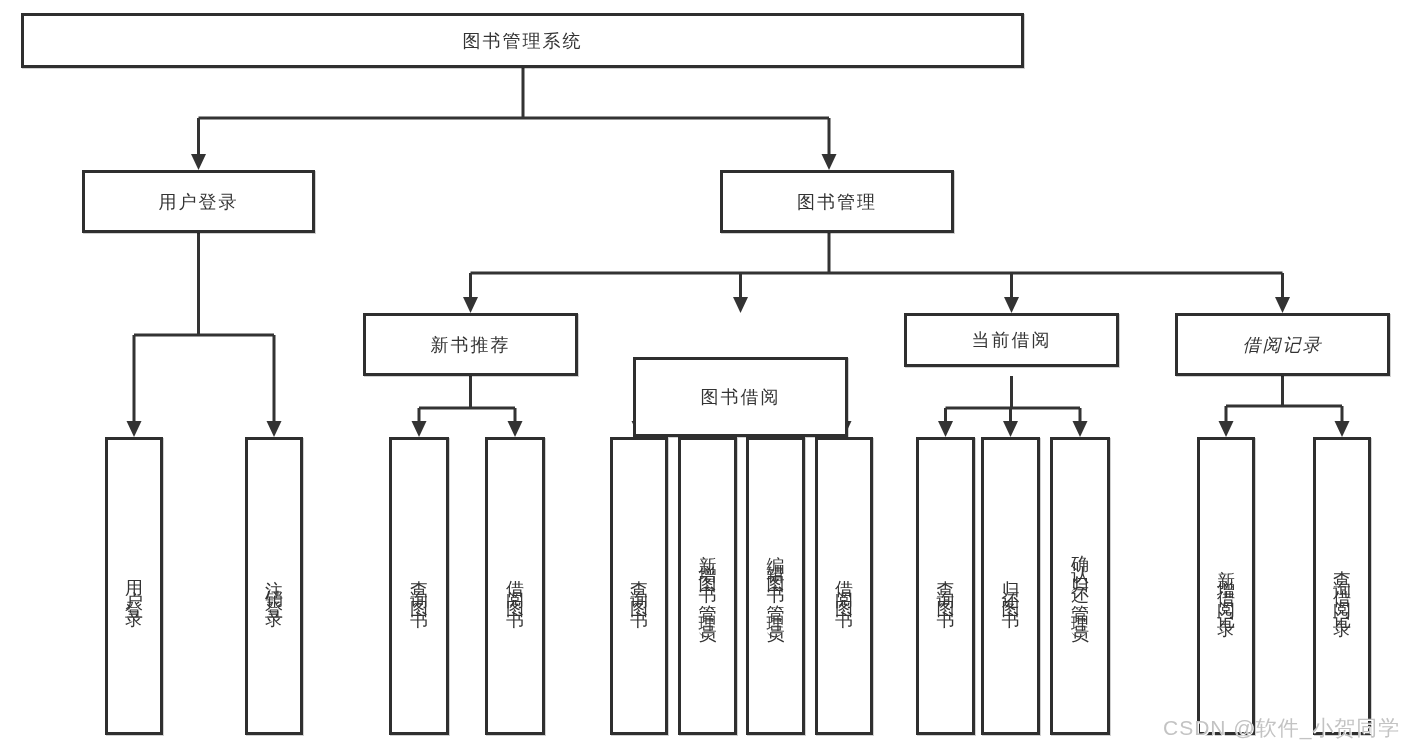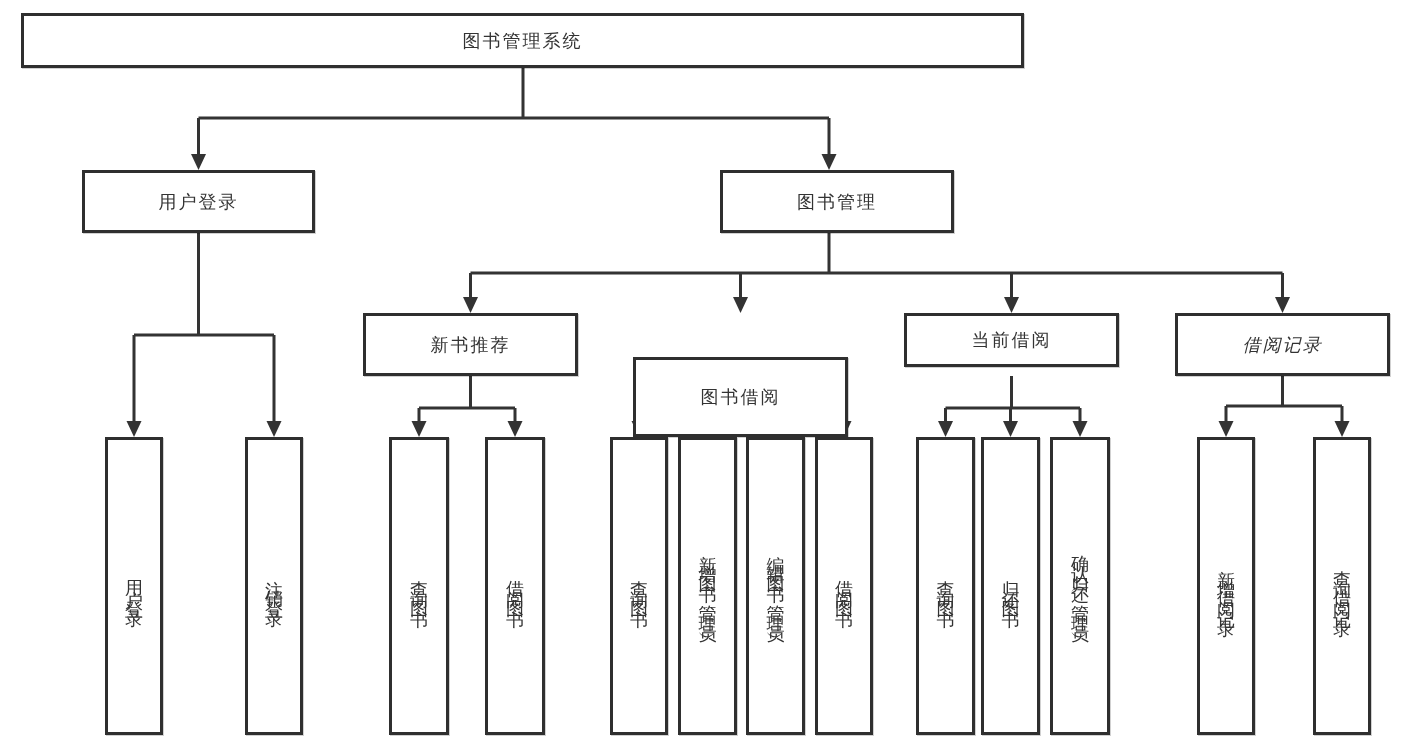--- a/index.html
+++ b/index.html
@@ -146,14 +146,15 @@
   <div class="box vert leaf l-c2">编辑图书（管理员）</div>
   <div class="box vert leaf l-c3">借阅图书</div>
 
   <div class="box vert leaf l-d0">查询图书</div>
   <div class="box vert leaf l-d1">归还图书</div>
   <div class="box vert leaf l-d2">确认归还（管理员）</div>
 
   <div class="box vert leaf l-e0">新增借阅记录</div>
   <div class="box vert leaf l-e1">查询借阅记录</div>
 
+  <div class="watermark">CSDN @软件_小贺同学</div>
 
 </div>
 
 </body></html>

